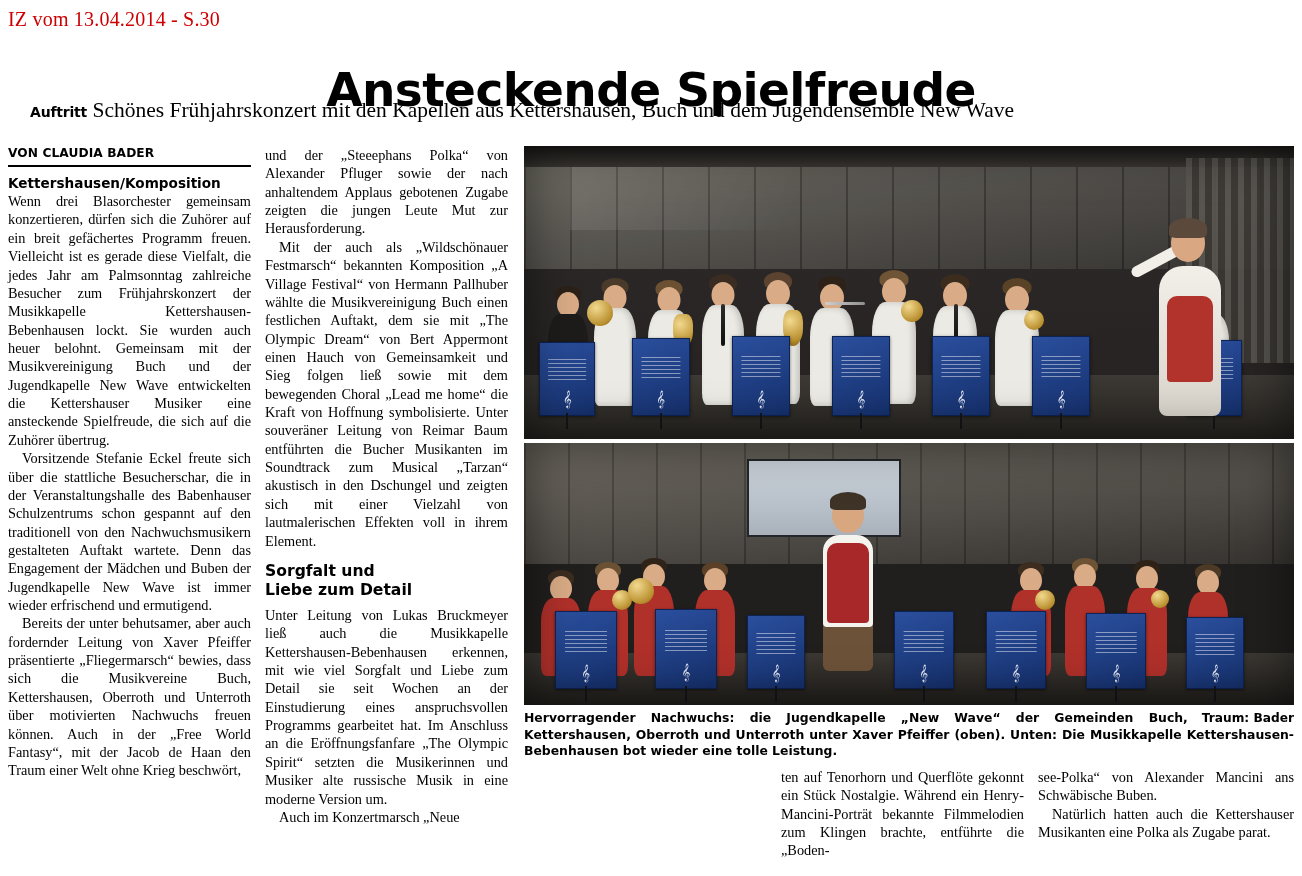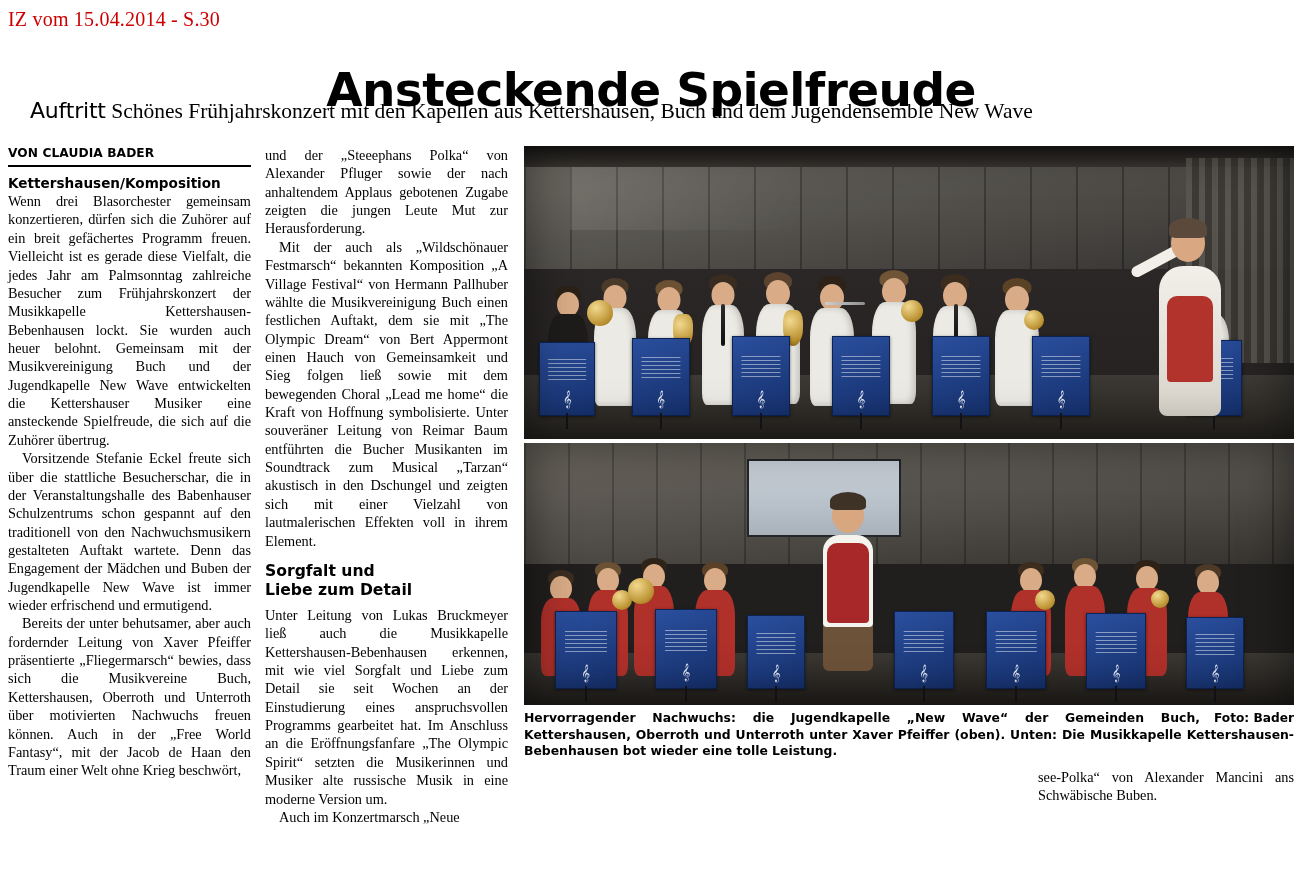--- a/index.html
+++ b/index.html
@@ -53,22 +53,22 @@
     left: 30px;
     top: 98px;
     width: 1250px;
     font-family: "Liberation Serif", serif;
     font-size: 21.5px;
     line-height: 1.2;
     white-space: nowrap;
   }
   .kicker .lead {
     font-family: "DejaVu Sans", sans-serif;
-    font-weight: normal;
-    font-size: 22px;
+    font-weight: bold;
+    font-size: 14px;
     letter-spacing: -0.2px;
   }
 
   
   .col {
     position: absolute;
     font-size: 14.3px;
     line-height: 1.285;
     text-align: justify;
     text-justify: inter-word;
@@ -316,21 +316,21 @@
     position: absolute; inset: 0;
     box-shadow: inset 0 0 50px rgba(0,0,0,.55);
     pointer-events: none;
   }
 </style>
 </head>
 <body>
 
 <div class="page">
 
-  <div class="issue-stamp">IZ vom 15.04.2014 - S.30</div>
+  <div class="issue-stamp">IZ vom 13.04.2014 - S.30</div>
 
   <h1 class="headline">Ansteckende Spielfreude</h1>
 
   <div class="kicker">
     <span class="lead">Auftritt</span>
     <span>Schönes Frühjahrskonzert mit den Kapellen aus Kettershausen, Buch und dem Jugendensemble New Wave</span>
   </div>
 
   <div class="col" id="col1">
     <div class="byline">VON CLAUDIA BADER</div>
@@ -545,21 +545,25 @@
       <div class="stand" style="left:86%; width:58px; height:72px; bottom:6%;">
         <div class="logo"></div>
         <div class="clef">𝄞</div>
       </div>
 
       <div class="vig"></div>
     </div>
   </div>
 
   <div class="photo-caption">
-    <span class="photo-credit">Foto: Bader</span>
+    <span class="photo-credit">Traum: Bader</span>
     <span>Hervorragender Nachwuchs: die Jugendkapelle „New Wave“ der Gemeinden Buch, Kettershausen, Oberroth und Unterroth unter Xaver Pfeiffer (oben). Unten: Die Musikkapelle Kettershausen-Bebenhausen bot wieder eine tolle Leistung.</span>
   </div>
 
+  <div class="col" id="col4">
+    <p>ten auf Tenorhorn und Querflöte gekonnt ein Stück Nostalgie. Während ein Henry-Mancini-Porträt bekannte Filmmelodien zum Klingen brachte, entführte die „Boden-</p>
+  </div>
   <div class="col" id="col5">
     <p>see-Polka“ von Alexander Mancini ans Schwäbische Buben.</p>
+    <p>Natürlich hatten auch die Kettershauser Musikanten eine Polka als Zugabe parat.</p>
   </div>
 
 </div>
 
 </body></html>

